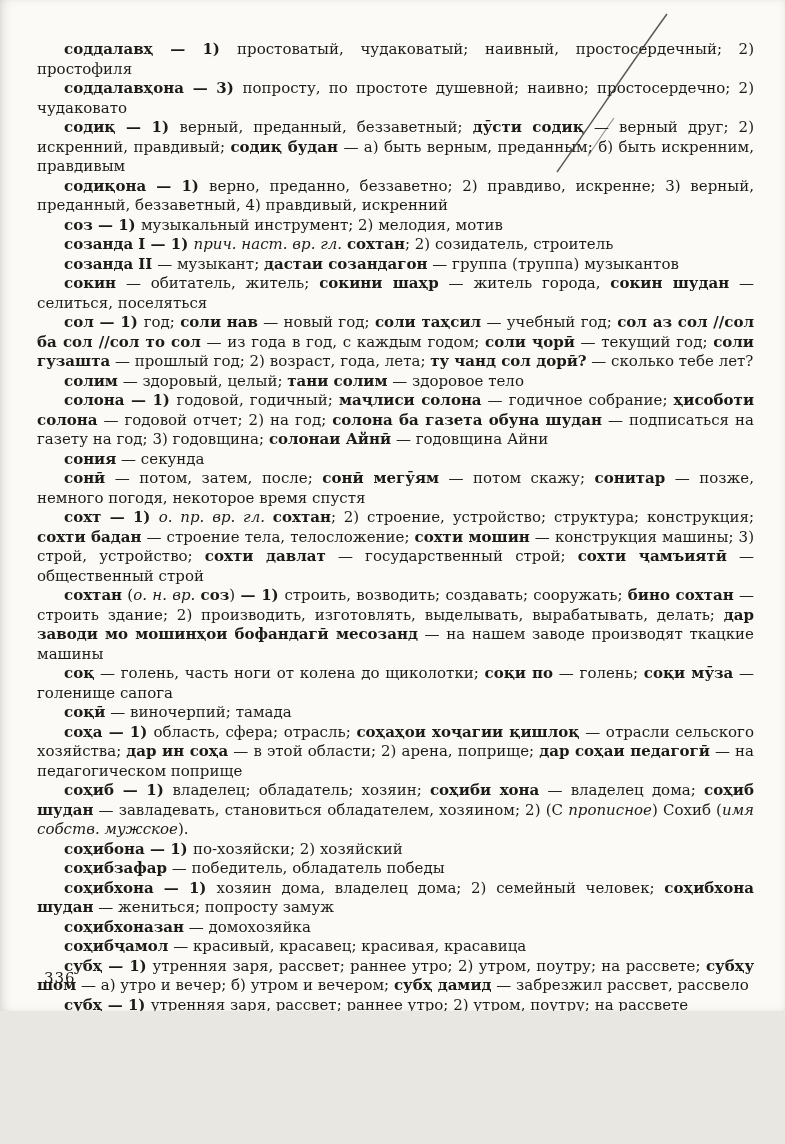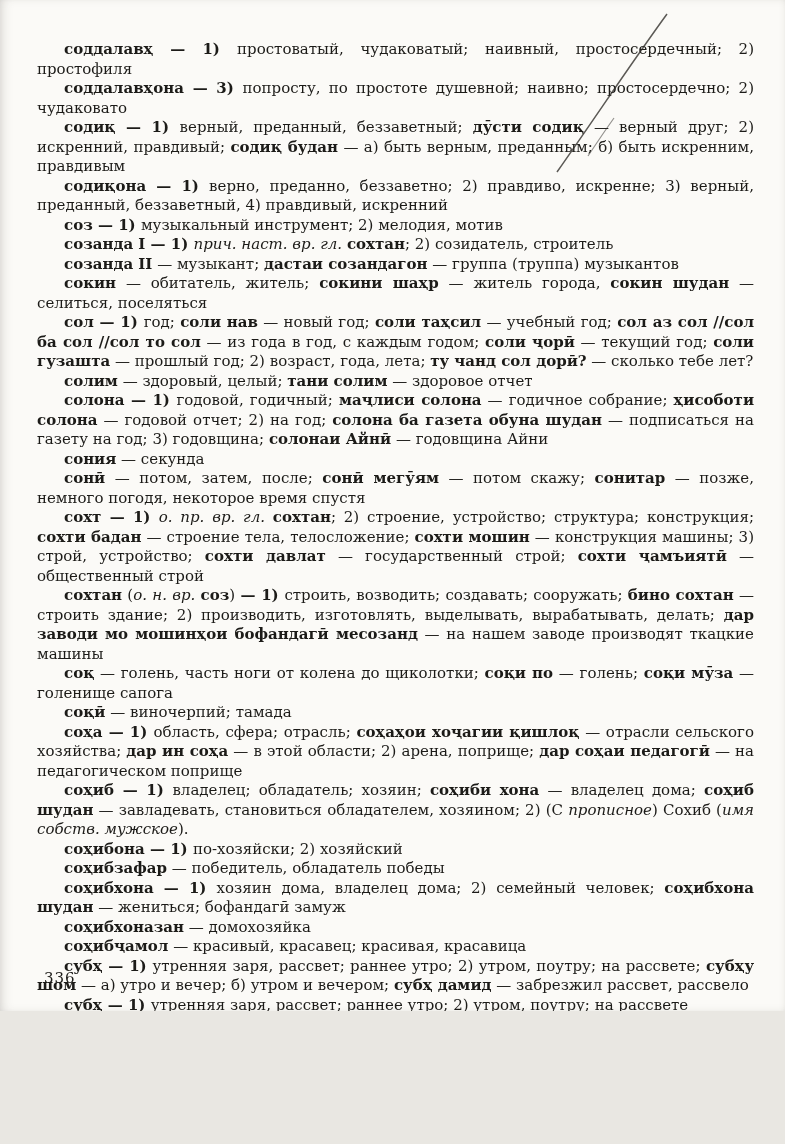--- a/index.html
+++ b/index.html
@@ -45,33 +45,33 @@
   <div class="text-block">
       <p class="entry"><span class="b">соддалавҳ — 1) </span><span class="n">простоватый, чудаковатый; наивный, простосердечный; 2) простофиля</span></p>
       <p class="entry"><span class="b">соддалавҳона — 3) </span><span class="n">попросту, по простоте душевной; наивно; простосердечно; 2) чудаковато</span></p>
       <p class="entry"><span class="b">содиқ — 1) </span><span class="n">верный, преданный, беззаветный; </span><span class="b">дӯсти содиқ</span><span class="n"> — верный друг; 2) искренний, правдивый; </span><span class="b">содиқ будан</span><span class="n"> — а) быть верным, преданным; б) быть искренним, правдивым</span></p>
       <p class="entry"><span class="b">содиқона — 1) </span><span class="n">верно, преданно, беззаветно; 2) правдиво, искренне; 3) верный, преданный, беззаветный, 4) правдивый, искренний</span></p>
       <p class="entry"><span class="b">соз — 1) </span><span class="n">музыкальный инструмент; 2) мелодия, мотив</span></p>
       <p class="entry"><span class="b">созанда I — 1) </span><span class="i">прич. наст. вр. гл. </span><span class="b">сохтан</span><span class="n">; 2) созидатель, строитель</span></p>
       <p class="entry"><span class="b">созанда II</span><span class="n"> — музыкант; </span><span class="b">дастаи созандагон</span><span class="n"> — группа (труппа) музыкантов</span></p>
       <p class="entry"><span class="b">сокин</span><span class="n"> — обитатель, житель; </span><span class="b">сокини шаҳр</span><span class="n"> — житель города, </span><span class="b">сокин шудан</span><span class="n"> — селиться, поселяться</span></p>
       <p class="entry"><span class="b">сол — 1) </span><span class="n">год; </span><span class="b">соли нав</span><span class="n"> — новый год; </span><span class="b">соли таҳсил</span><span class="n"> — учебный год; </span><span class="b">сол аз сол //сол ба сол //сол то сол</span><span class="n"> — из года в год, с каждым годом; </span><span class="b">соли ҷорӣ</span><span class="n"> — текущий год; </span><span class="b">соли гузашта</span><span class="n"> — прошлый год; 2) возраст, года, лета; </span><span class="b">ту чанд сол дорӣ?</span><span class="n"> — сколько тебе лет?</span></p>
-      <p class="entry"><span class="b">солим</span><span class="n"> — здоровый, целый; </span><span class="b">тани солим</span><span class="n"> — здоровое отчет</span></p>
+      <p class="entry"><span class="b">солим</span><span class="n"> — здоровый, целый; </span><span class="b">тани солим</span><span class="n"> — здоровое тело</span></p>
       <p class="entry"><span class="b">солона — 1) </span><span class="n">годовой, годичный; </span><span class="b">маҷлиси солона</span><span class="n"> — годичное собрание; </span><span class="b">ҳисоботи солона</span><span class="n"> — годовой отчет; 2) на год; </span><span class="b">солона ба газета обуна шудан</span><span class="n"> — подписаться на газету на год; 3) годовщина; </span><span class="b">солонаи Айнӣ</span><span class="n"> — годовщина Айни</span></p>
       <p class="entry"><span class="b">сония</span><span class="n"> — секунда</span></p>
       <p class="entry"><span class="b">сонӣ</span><span class="n"> — потом, затем, после; </span><span class="b">сонӣ мегӯям</span><span class="n"> — потом скажу; </span><span class="b">сонитар</span><span class="n"> — позже, немного погодя, некоторое время спустя</span></p>
       <p class="entry"><span class="b">сохт — 1) </span><span class="i">о. пр. вр. гл. </span><span class="b">сохтан</span><span class="n">; 2) строение, устройство; структура; конструкция; </span><span class="b">сохти бадан</span><span class="n"> — строение тела, телосложение; </span><span class="b">сохти мошин</span><span class="n"> — конструкция машины; 3) строй, устройство; </span><span class="b">сохти давлат</span><span class="n"> — государственный строй; </span><span class="b">сохти ҷамъиятӣ</span><span class="n"> — общественный строй</span></p>
       <p class="entry"><span class="b">сохтан</span><span class="n"> (</span><span class="i">о. н. вр. </span><span class="b">соз</span><span class="n">) </span><span class="b">— 1) </span><span class="n">строить, возводить; создавать; сооружать; </span><span class="b">бино сохтан</span><span class="n"> — строить здание; 2) производить, изготовлять, выделывать, вырабатывать, делать; </span><span class="b">дар заводи мо мошинҳои бофандагӣ месозанд</span><span class="n"> — на нашем заводе производят ткацкие машины</span></p>
       <p class="entry"><span class="b">соқ</span><span class="n"> — голень, часть ноги от колена до щиколотки; </span><span class="b">соқи по</span><span class="n"> — голень; </span><span class="b">соқи мӯза</span><span class="n"> — голенище сапога</span></p>
       <p class="entry"><span class="b">соқӣ</span><span class="n"> — виночерпий; тамада</span></p>
       <p class="entry"><span class="b">соҳа — 1) </span><span class="n">область, сфера; отрасль; </span><span class="b">соҳаҳои хоҷагии қишлоқ</span><span class="n"> — отрасли сельского хозяйства; </span><span class="b">дар ин соҳа</span><span class="n"> — в этой области; 2) арена, поприще; </span><span class="b">дар соҳаи педагогӣ</span><span class="n"> — на педагогическом поприще</span></p>
       <p class="entry"><span class="b">соҳиб — 1) </span><span class="n">владелец; обладатель; хозяин; </span><span class="b">соҳиби хона</span><span class="n"> — владелец дома; </span><span class="b">соҳиб шудан</span><span class="n"> — завладевать, становиться обладателем, хозяином; 2) (С </span><span class="i">прописное</span><span class="n">) Сохиб (</span><span class="i">имя собств. мужское</span><span class="n">).</span></p>
       <p class="entry"><span class="b">соҳибона — 1) </span><span class="n">по-хозяйски; 2) хозяйский</span></p>
       <p class="entry"><span class="b">соҳибзафар</span><span class="n"> — победитель, обладатель победы</span></p>
-      <p class="entry"><span class="b">соҳибхона — 1) </span><span class="n">хозяин дома, владелец дома; 2) семейный человек; </span><span class="b">соҳибхона шудан</span><span class="n"> — жениться; бофандагӣ замуж</span></p>
+      <p class="entry"><span class="b">соҳибхона — 1) </span><span class="n">хозяин дома, владелец дома; 2) семейный человек; </span><span class="b">соҳибхона шудан</span><span class="n"> — жениться; попросту замуж</span></p>
       <p class="entry"><span class="b">соҳибхоназан</span><span class="n"> — домохозяйка</span></p>
       <p class="entry"><span class="b">соҳибҷамол</span><span class="n"> — красивый, красавец; красивая, красавица</span></p>
       <p class="entry"><span class="b">субҳ — 1) </span><span class="n">утренняя заря, рассвет; раннее утро; 2) утром, поутру; на рассвете; </span><span class="b">субҳу шом</span><span class="n"> — а) утро и вечер; б) утром и вечером; </span><span class="b">субҳ дамид</span><span class="n"> — забрезжил рассвет, рассвело</span></p>
       <p class="entry"><span class="b">субҳ — 1) </span><span class="n">утренняя заря, рассвет; раннее утро; 2) утром, поутру; на рассвете</span></p>
       <p class="entry"><span class="b">сукут</span><span class="n"> — молчание; </span><span class="b">дар сукут будан</span><span class="n"> — молчать, безмолвствовать; </span><span class="b">сукут</span></p>
     </div>
 
   <svg class="pen-mark-svg" viewBox="0 0 785 1144" xmlns="http://www.w3.org/2000/svg" aria-hidden="true">
     <path d="M667,14 C632,62 595,118 557,172" stroke="#2e2c28" stroke-width="1.5" fill="none" opacity="0.78"></path>
     <path d="M614,118 C604,132 596,144 588,156" stroke="#2e2c28" stroke-width="1.2" fill="none" opacity="0.5"></path>

